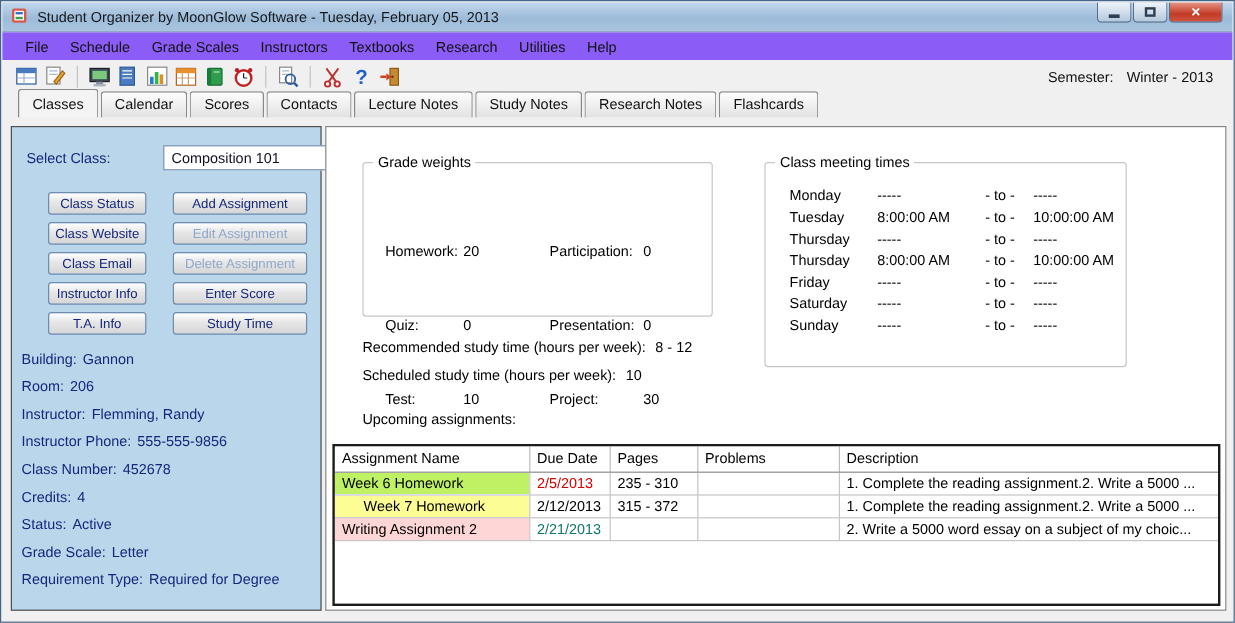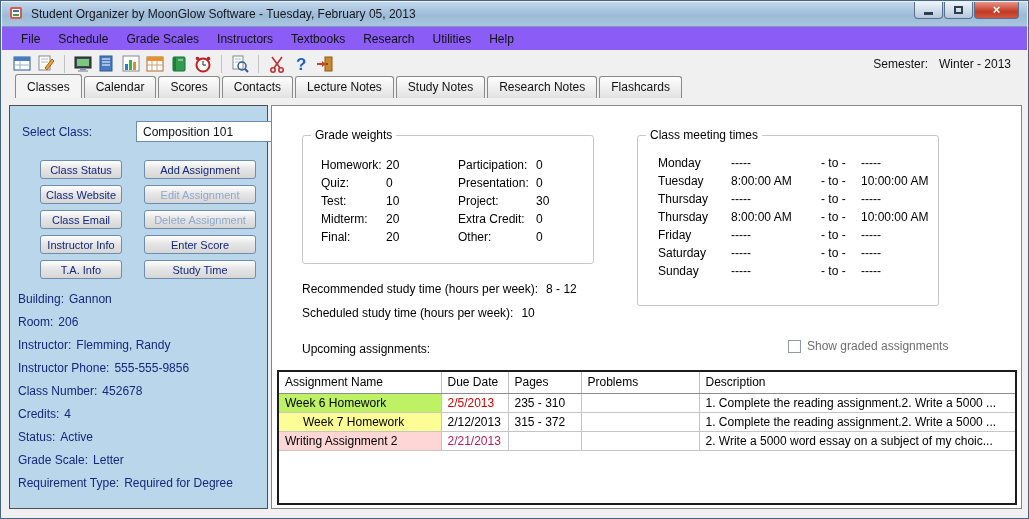--- a/index.html
+++ b/index.html
@@ -57,21 +57,21 @@
 
   
   .mainpanel { position:absolute; left:270px; top:104px; width:751px; height:404px; background:#fff; border:1px solid #858585; }
   fieldset { position:absolute; border:1px solid #c7c7c7; border-radius:3px; background:#fff; }
   legend { font-size:12px; color:#000; margin-left:8px; padding:0 4px; }
   .gw-box { left:30px; top:22px; width:292px; height:136px; }
   .mt-box { left:365px; top:22px; width:302px; height:178px; }
   .gw-col { position:absolute; top:14px; }
   .gw-col1 { left:18px; }
   .gw-col2 { left:155px; }
-  .gw-row { display:flex; height:18px; align-items:center; }
+  .gw-row { display:flex; height:18px; align-items:center;margin-top:44px; }
   .gw-col1 .gw-label { width:65px; }
   .gw-col2 .gw-label { width:78px; }
   .mt-rows { position:absolute; left:20px; top:14px; right:8px; }
   .mt-row { display:flex; height:18px; align-items:flex-start; }
   .mt-day { width:73px; }
   .mt-start { width:90px; }
   .mt-sep { width:40px; }
   .study-line { position:absolute; display:flex; gap:8px; color:#000; }
   .upcoming { position:absolute; left:30px; top:236px; color:#000; }
   .showgraded { position:absolute; left:516px; top:233px; display:flex; align-items:center; gap:6px; color:#6e6e6e; }
@@ -403,24 +403,20 @@
       <span>Recommended study time (hours per week):</span>
       <span>8 - 12</span>
     </div>
     <div class="study-line" style="left:30px; top:200px;">
       <span>Scheduled study time (hours per week):</span>
       <span>10</span>
     </div>
 
     <div class="upcoming">Upcoming assignments:</div>
 
-    <div class="showgraded">
-      <span class="checkbox"></span>
-      <span>Show graded assignments</span>
-    </div>
 
     <div class="table-wrap">
       <table>
         <colgroup>
             <col style="width:162px">
             <col style="width:67px">
             <col style="width:73px">
             <col style="width:118px">
             <col>
           </colgroup>
@@ -443,21 +439,21 @@
           </tr>
           <tr>
             <td style="background-color: rgb(253, 253, 150); padding-left: 24px;">Week 7 Homework</td>
             <td style="color: rgb(0, 0, 0); margin-left: 34px;">2/12/2013</td>
             <td>315 - 372</td>
             <td></td>
             <td>1. Complete the reading assignment.2. Write a 5000 ...</td>
           </tr>
           <tr>
             <td style="background-color: rgb(255, 214, 214);">Writing Assignment 2</td>
-            <td style="color: #be185d;">2/21/2013</td>
+            <td style="color: #0f766e;">2/21/2013</td>
             <td></td>
             <td></td>
             <td>2. Write a 5000 word essay on a subject of my choic...</td>
           </tr>
         </tbody>
       </table>
     </div>
 
   </div>
 </div>

